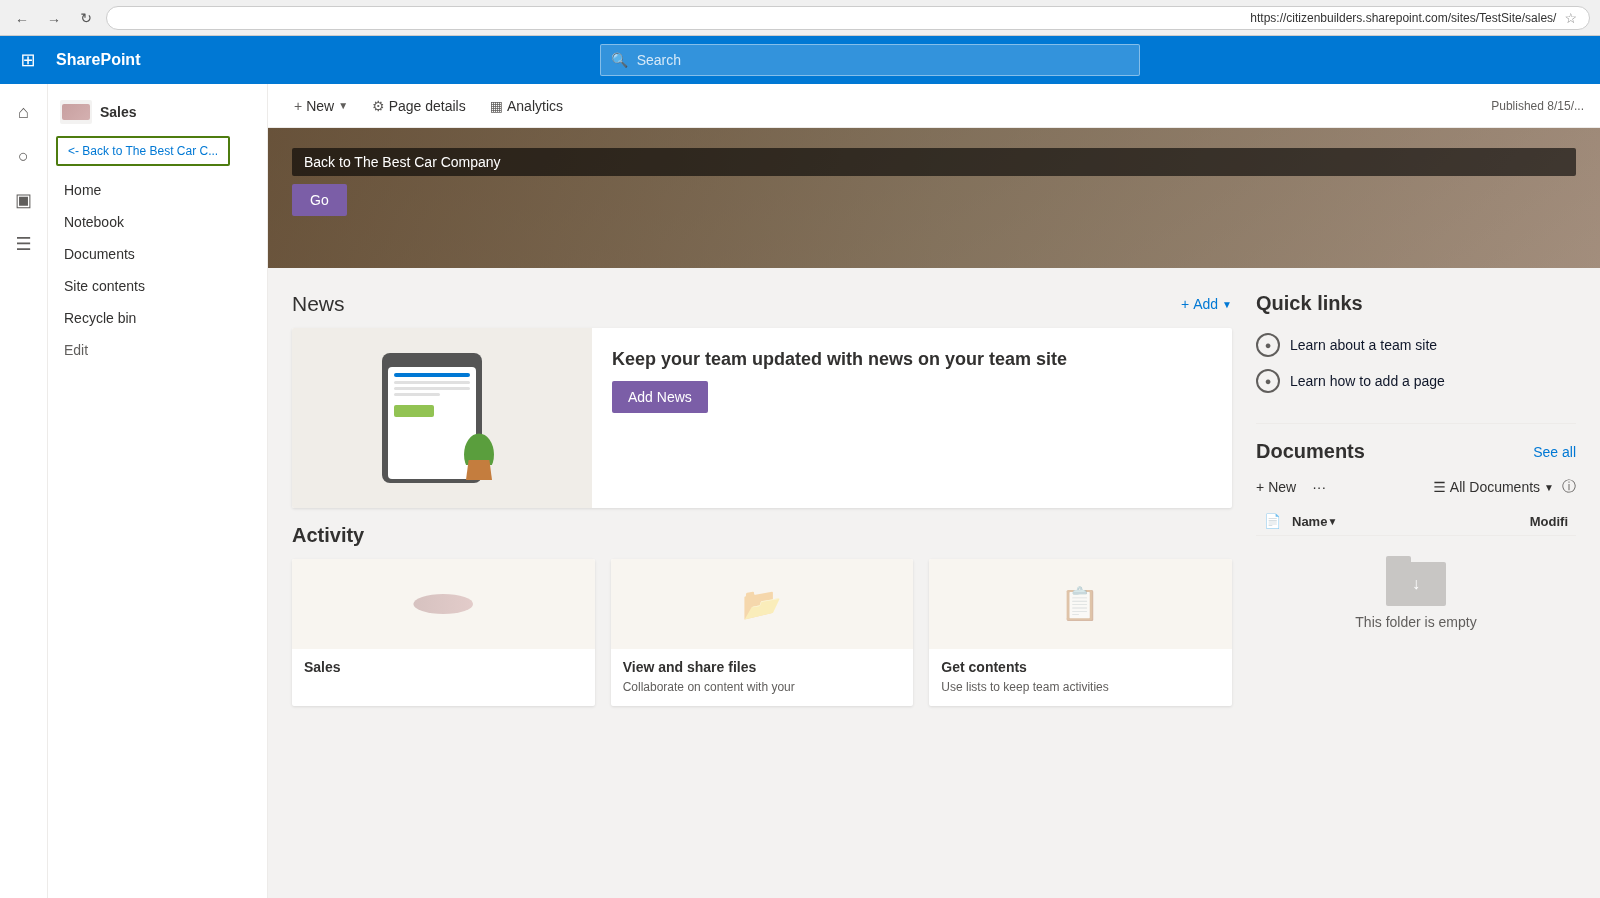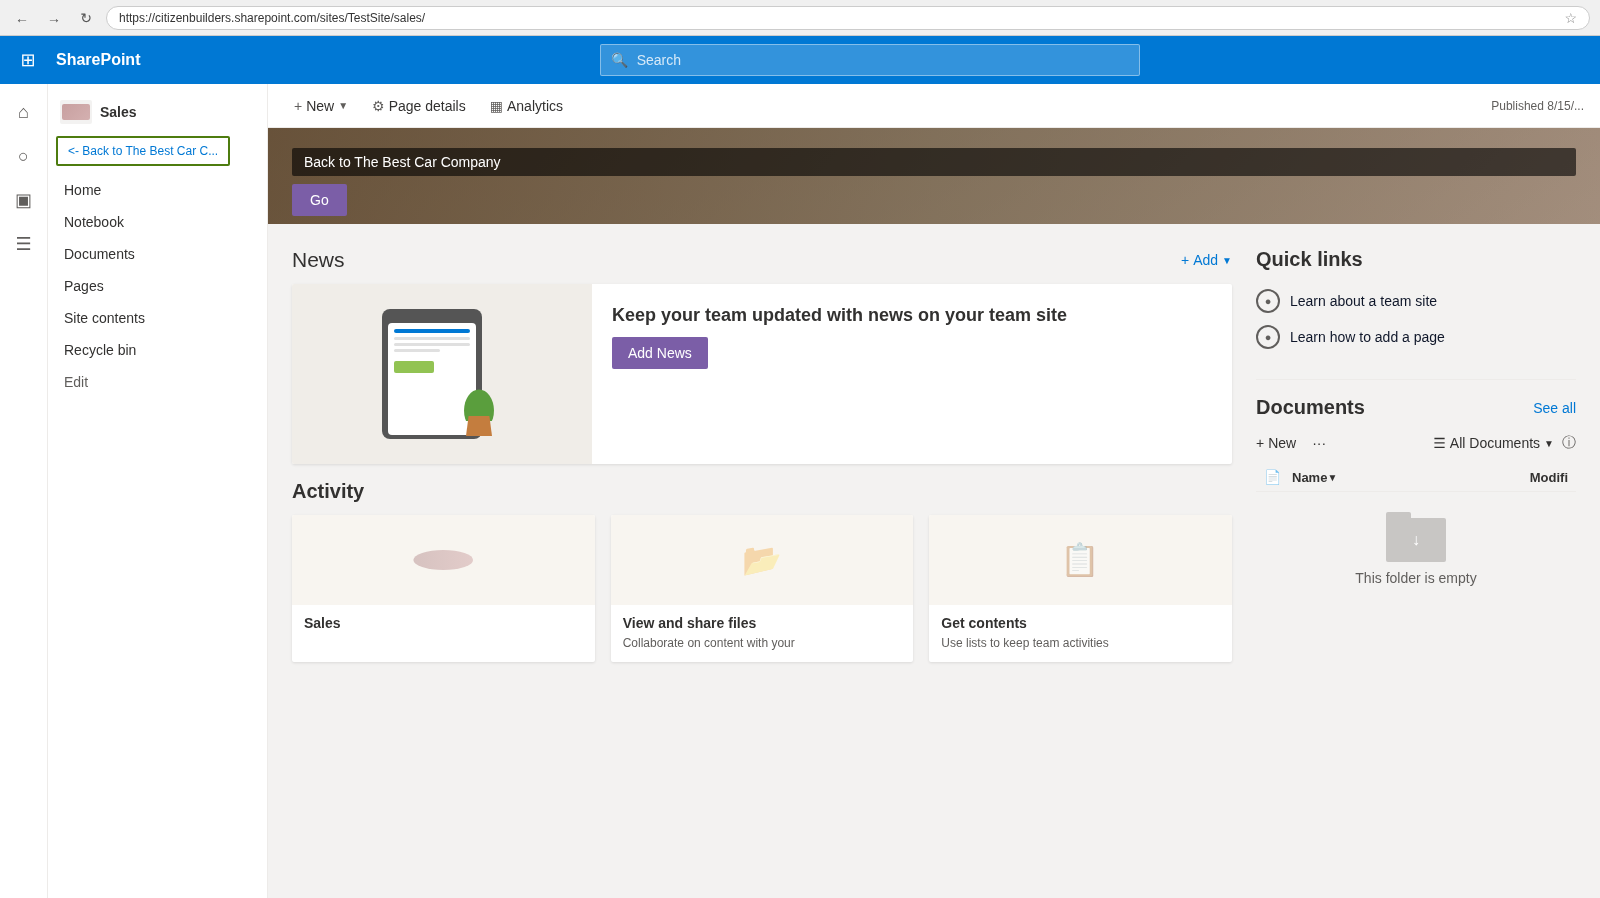--- a/index.html
+++ b/index.html
@@ -29,20 +29,21 @@
       flex: 1;
       height: 24px;
       border: 1px solid #ccc;
       border-radius: 12px;
       background: white;
       padding: 0 12px;
       font-size: 12px;
       color: #333;
       display: flex;
       align-items: center;
+      text-align: right;
     }
     .browser-address-text { flex: 1; font-size: 12px; color: #333; }
     .browser-star { color: #888; font-size: 14px; margin-left: 8px; }
 
     
     .sp-topbar {
       height: 48px;
       background: #0078d4;
       display: flex;
       align-items: center;
@@ -193,21 +194,21 @@
       border-radius: 2px;
     }
     .cmd-icon { font-size: 14px; color: #605e5c; }
     .cmd-chevron { font-size: 10px; color: #605e5c; }
     .cmd-spacer { flex: 1; }
     .published-text { font-size: 12px; color: #605e5c; }
 
     
     .hero-banner {
       width: 100%;
-      height: 96px;
+      height: 140px;
       background: linear-gradient(to right, #8b7355, #a0917a, #b5a090);
       position: relative;
       overflow: hidden;
     }
     .hero-banner-overlay {
       position: absolute;
       top: 0; left: 0; right: 0; bottom: 0;
       background: linear-gradient(135deg, rgba(80,60,40,0.6) 0%, rgba(120,100,80,0.3) 100%);
     }
     .hero-banner-content {
@@ -638,21 +639,20 @@
     <div class="sidebar-site-header">
       <div class="sidebar-site-logo">
         <div class="sidebar-site-logo-img"></div>
       </div>
       <span class="sidebar-site-name">Sales</span>
     </div>
     <button class="sidebar-back-btn">&lt;- Back to The Best Car C...</button>
     <a class="sidebar-nav-item">Home</a>
     <a class="sidebar-nav-item">Notebook</a>
     <a class="sidebar-nav-item">Documents</a>
-    <a class="sidebar-nav-item">Pages</a>
     <a class="sidebar-nav-item">Site contents</a>
     <a class="sidebar-nav-item">Recycle bin</a>
     <a class="sidebar-nav-item edit">Edit</a>
   </div>
 
   <div class="content-area">
 
     <div class="command-bar">
       <button class="cmd-btn">
         <span class="cmd-icon">+</span>

